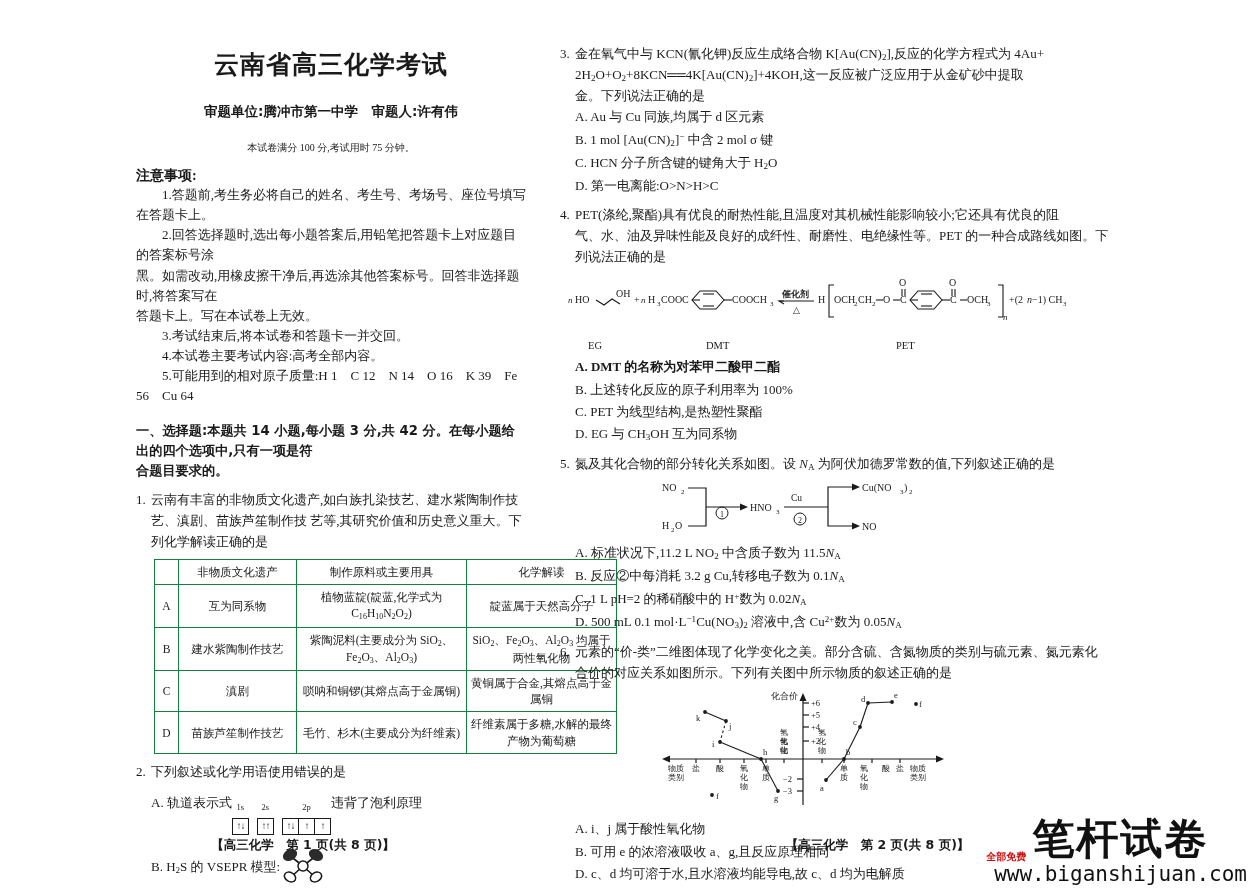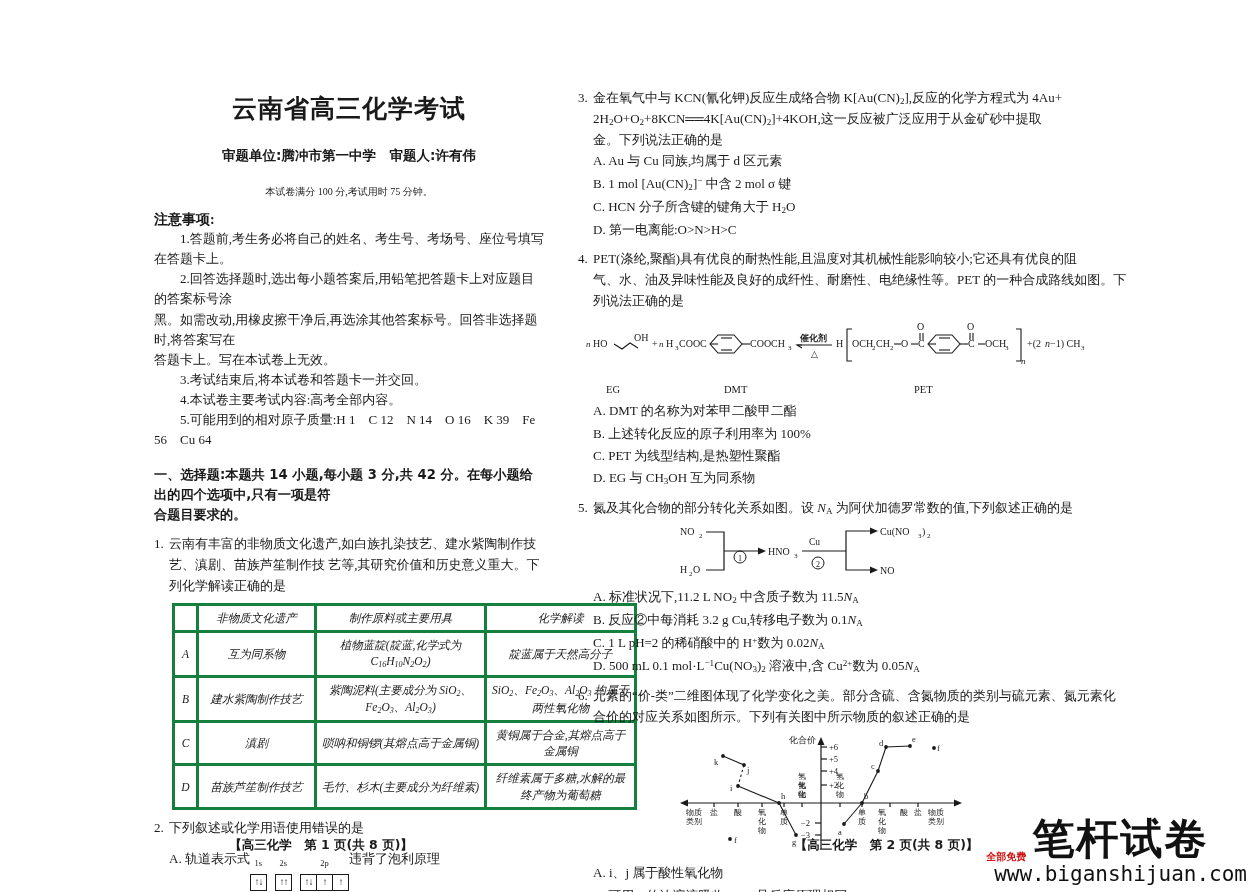--- a/index.html
+++ b/index.html
@@ -12,23 +12,22 @@
     height: 892px;
     position: relative;
     font-family: "Liberation Serif", "DejaVu Serif", serif;
     color: #1a1a1a;
     overflow: hidden;
   }
   .page {
     position: absolute;
     inset: 0;
     display: flex;
-    padding: 30px 18px 10px 36px;
+    padding: 30px 18px 10px 18px;
     box-sizing: border-box;
-    margin-top: 44px;
   }
   .col {
     position: relative;
     box-sizing: border-box;
   }
   .col-left { width: 520px; padding: 0 12px 0 118px; }
   .col-right { width: 700px; padding: 0 110px 0 22px; }
 
   
   .doc-title {
@@ -96,27 +95,26 @@
 
   
   table.q1 {
     border-collapse: collapse;
     width: 462px;
     margin: 7px 0 0 18px;
     font-size: 11.5px;
     table-layout: fixed;
   }
   table.q1 td, table.q1 th {
-    border: 3px solid #15803d;
+    border: 1px solid #15803d;
     padding: 4px 4px;
     vertical-align: middle;
     text-align: center;
     line-height: 1.4;
     font-weight: normal;
-    font-style: italic;
   }
   table.q1 th { font-family: "DejaVu Sans", "Liberation Sans", sans-serif; font-size:11.5px;}
   .c-idx { width: 24px; }
   .c-a { width: 118px; }
   .c-b { width: 170px; }
   .c-c { width: 150px; }
   .talign-l { text-align: left; }
 
   
   .orb-wrap { display: inline-flex; align-items: flex-end; gap: 8px; vertical-align: -3px; }
@@ -415,21 +413,21 @@
             <text x="497" y="33" font-size="7">3</text>
         </g>
       </svg>
       <svg width="500" height="16" viewBox="0 0 500 16" style="display:block;margin-top:-2px;">
         <text x="22" y="12" font-size="10.5" fill="#1a1a1a">EG</text>
         <text x="140" y="12" font-size="10.5" fill="#1a1a1a">DMT</text>
         <text x="330" y="12" font-size="10.5" fill="#1a1a1a">PET</text>
       </svg>
     </div>
 
-    <div class="opt" style="margin-top:3px;">A. DMT 的名称为对苯甲二酸甲二酯</div>
+    <div class="opt" style="margin-top:3px;font-weight:bold;">A. DMT 的名称为对苯甲二酸甲二酯</div>
     <div class="opt">B. 上述转化反应的原子利用率为 100%</div>
     <div class="opt">C. PET 为线型结构,是热塑性聚酯</div>
     <div class="opt">D. EG 与 CH<sub>3</sub>OH 互为同系物</div>
 
     <div class="q">
       <span class="q-num">5.</span>
       <div class="q-body">氮及其化合物的部分转化关系如图。设 <span class="it">N</span><sub>A</sub> 为阿伏加德罗常数的值,下列叙述正确的是</div>
     </div>
 
     <div class="n-scheme">

